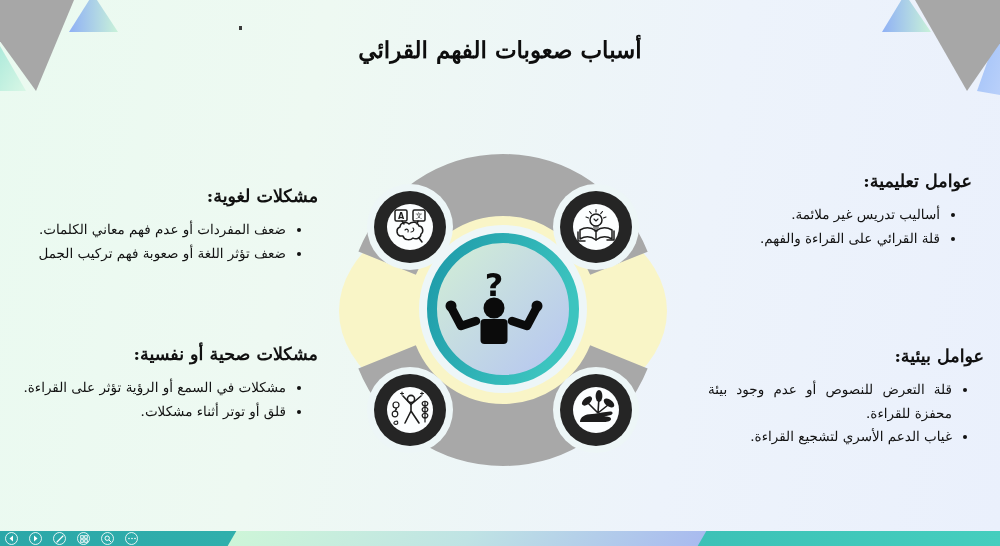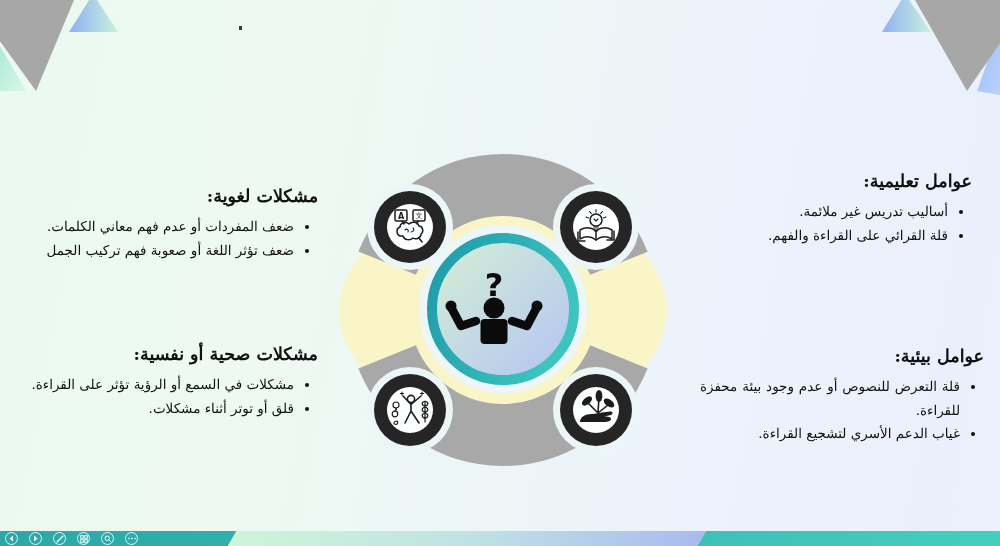--- a/index.html
+++ b/index.html
@@ -13,21 +13,21 @@
     position:absolute;top:36px;left:0;width:100%;text-align:center;
     font-size:23px;font-weight:bold;color:#0d0d0d;direction:rtl;
     font-family:"DejaVu Serif","Liberation Serif",serif;
   }
   .stray-dot{position:absolute;left:239px;top:26px;width:3px;height:4px;background:#3a3a3a;}
   .txtblock{position:absolute;direction:rtl;color:#111;}
   .txtblock h2{
     margin:0 0 9px 0;font-size:17.5px;font-weight:bold;
     font-family:"DejaVu Serif","Liberation Serif",serif;
   }
-  .txtblock ul{margin:4px;padding:0 20px 0 0;list-style:disc outside;}
+  .txtblock ul{margin:12px;padding:0 20px 0 0;list-style:disc outside;}
   .txtblock li{
     font-size:13.5px;line-height:1.75;text-align:justify;
     font-family:"DejaVu Serif","Liberation Serif",serif;
   }
   #blk-educational{top:171px;right:28px;width:252px;}
   #blk-linguistic{top:186px;right:682px;width:312px;}
   #blk-health{top:344px;right:682px;width:312px;}
   #blk-environmental{top:346px;right:16px;width:288px;}
   .diagram{position:absolute;left:323px;top:130px;}
   
@@ -75,20 +75,21 @@
     </g>
     <g>
       <polygon points="905,-6 882,32 931,32" fill="url(#triBM)"></polygon>
       <polygon points="1000,26 1000,95 977,91" fill="url(#triBlue)"></polygon>
       <polygon points="915,0 1030,0 967,91" fill="#a7a7a7"></polygon>
     </g>
   </svg>
 
   <div class="stray-dot"></div>
 
+  <div class="page-title">أسباب صعوبات الفهم القرائي</div>
 
   <svg class="diagram" width="360" height="360" viewBox="0 0 360 360">
     <defs>
       <linearGradient id="centerGrad" x1="0" y1="0" x2="1" y2="1">
         <stop offset="0" stop-color="#d3f0d4"></stop>
           <stop offset="1" stop-color="#b4c3f3"></stop>
       </linearGradient>
       <linearGradient id="tealRing" x1="0" y1="0" x2="1" y2="0.4">
         <stop offset="0" stop-color="#1d9aa9"></stop>
           <stop offset="1" stop-color="#3cc4bf"></stop>

